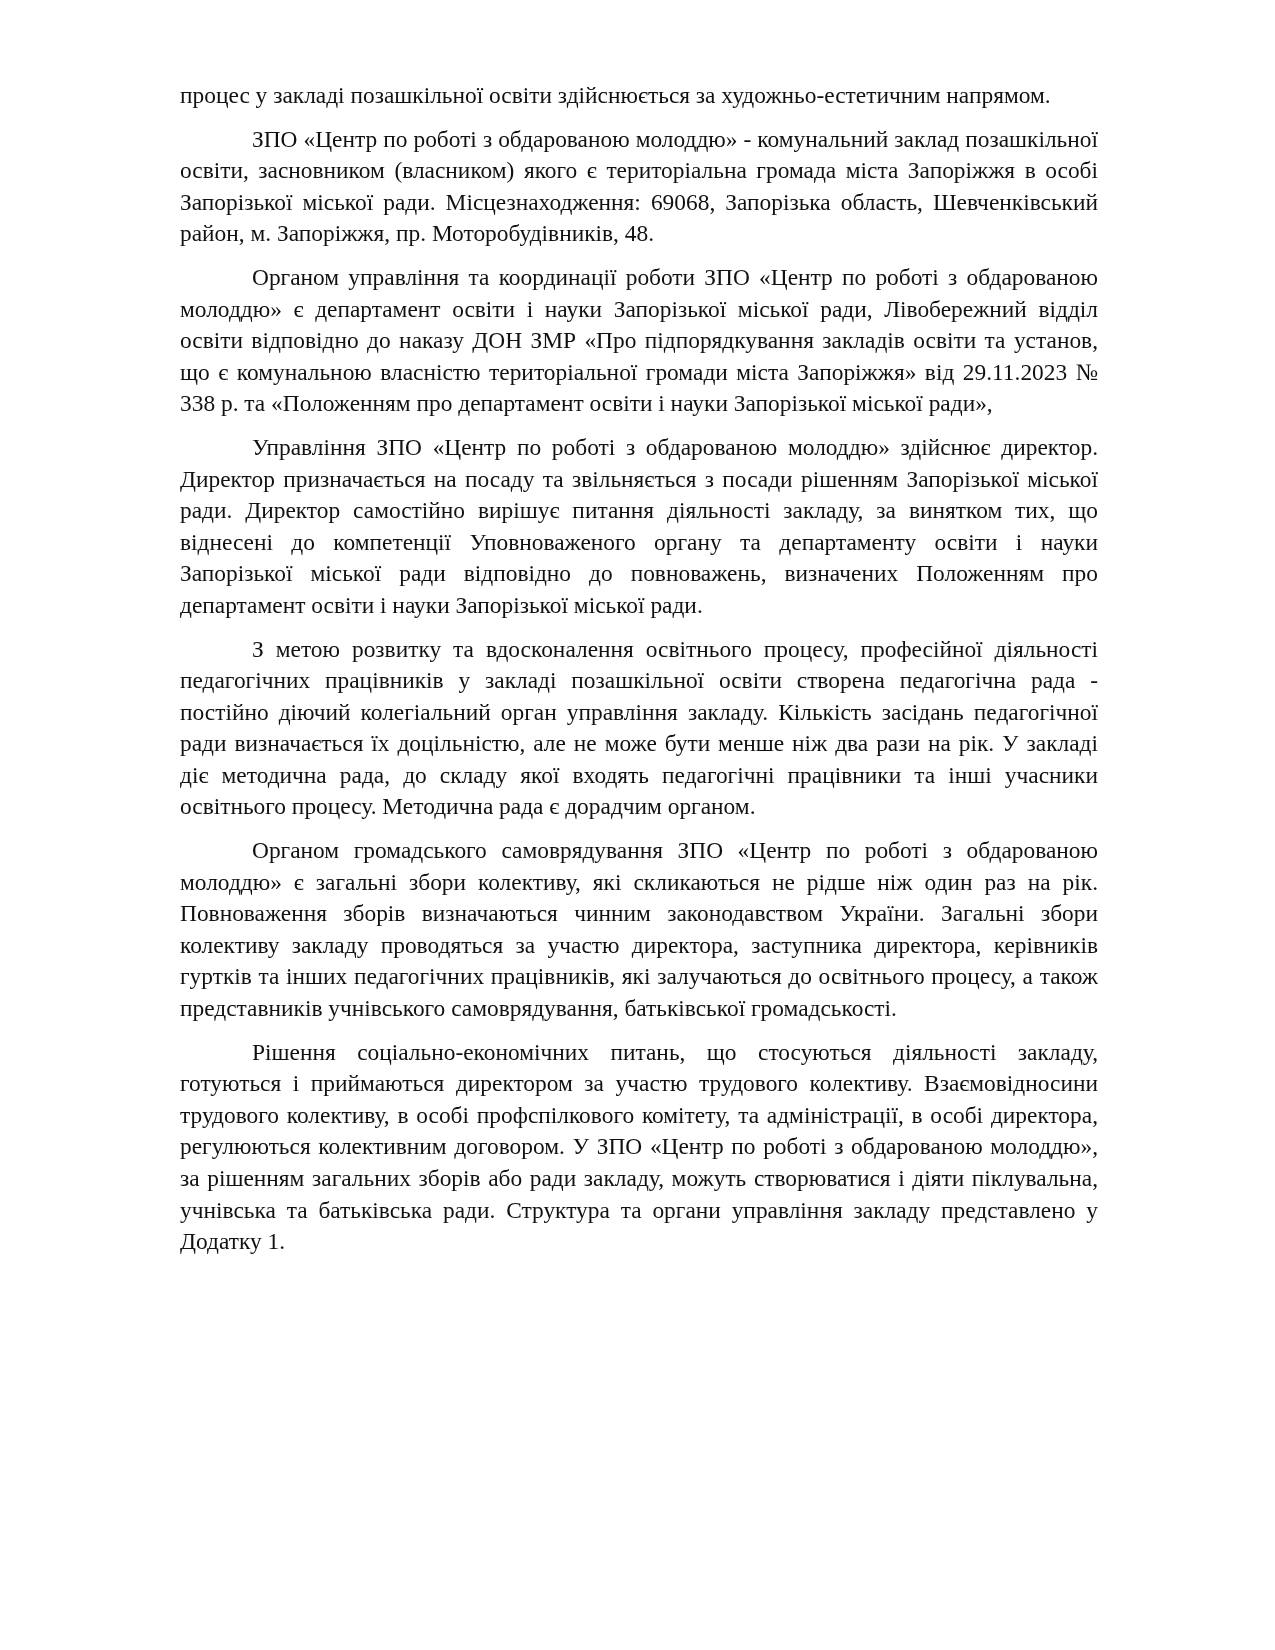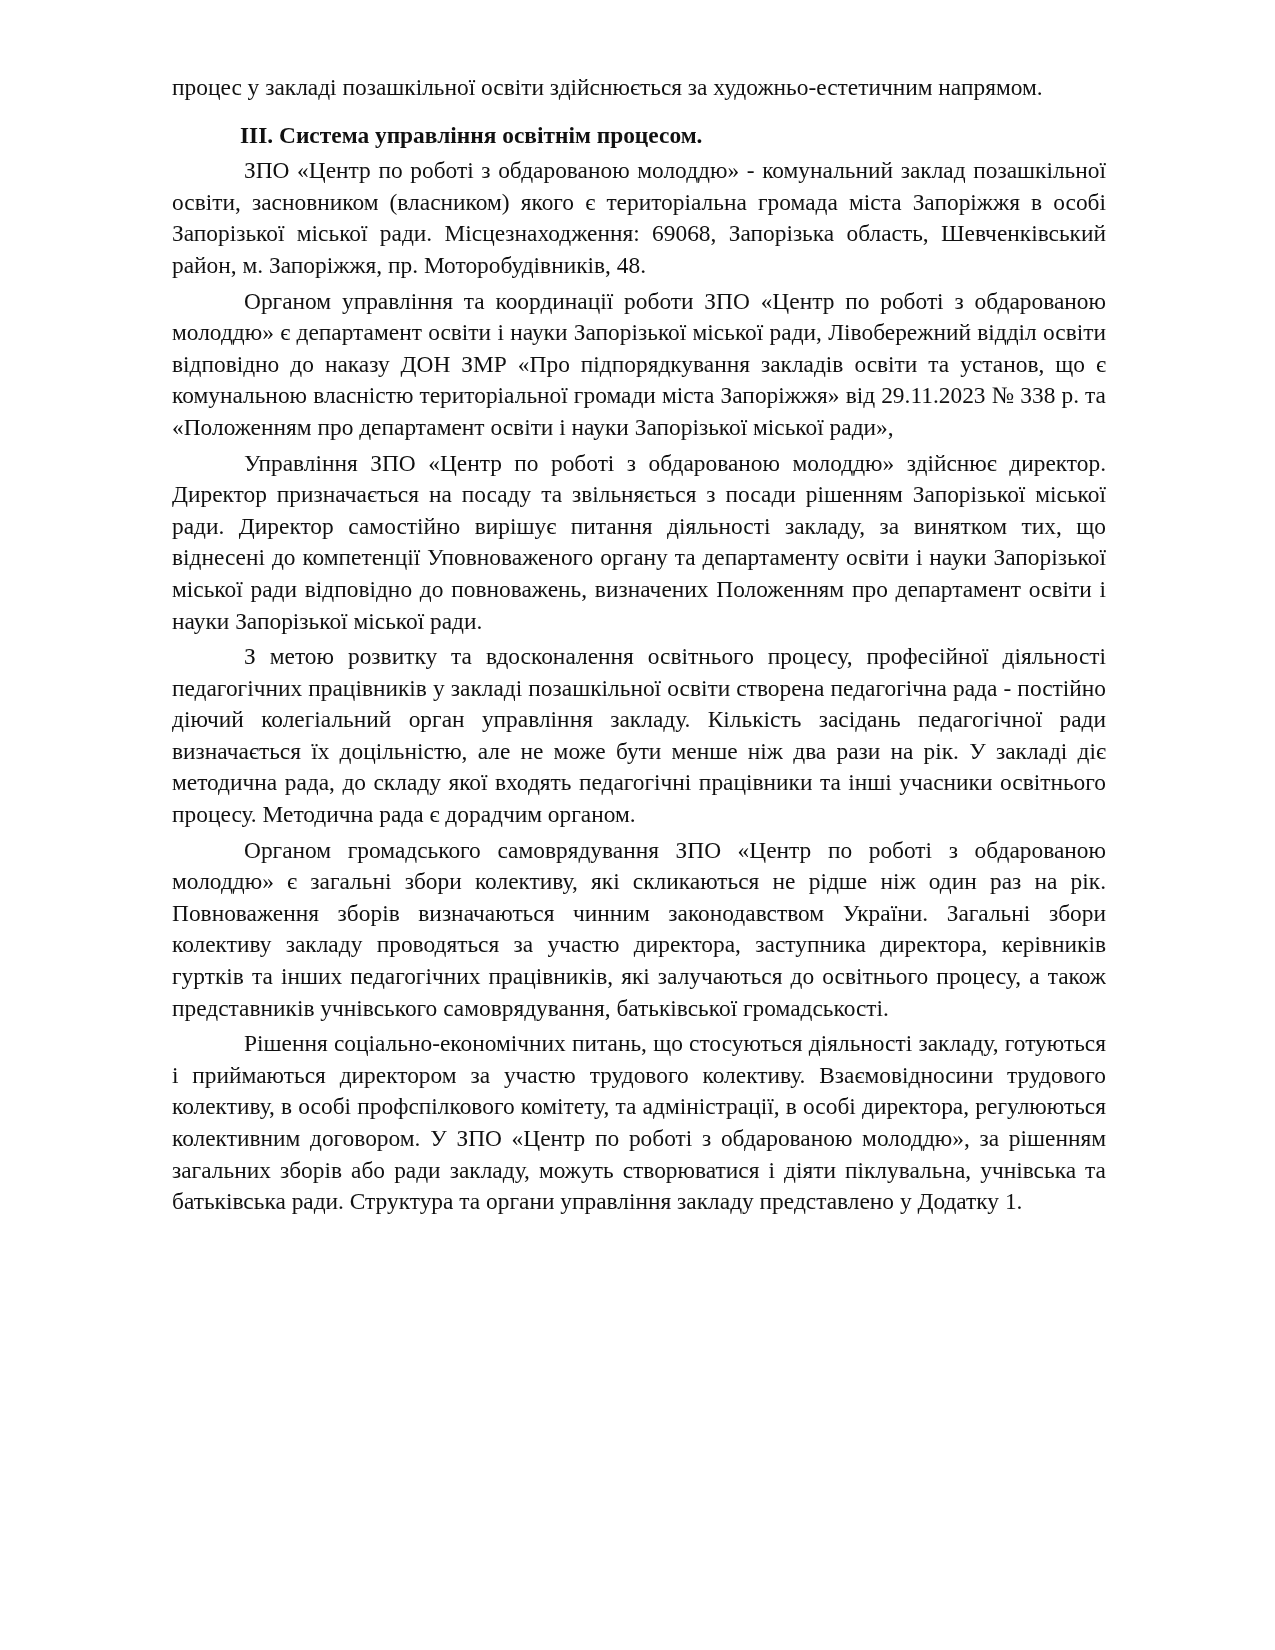--- a/index.html
+++ b/index.html
@@ -17,39 +17,38 @@
       position: absolute;
       left: 168px;
       top: 68px;
       width: 942px;
       font-family: "Liberation Serif", "DejaVu Serif", serif;
       font-size: 23.4px;
       line-height: 31.6px;
       color: #111111;
     }
     .p {
-      margin: 4px;
+      margin: 12px;
       text-align: justify;
       text-indent: 72px;
     }
     .p.noindent {
       text-indent: 0;
     }
     .heading {
       margin: 16px 0 0 0;
       padding-left: 72px;
       font-weight: bold;
       text-align: left;
     }
   </style>
 </head>
 <body>
 
 <div class="page">
   <p class="p noindent">процес у закладі позашкільної освіти здійснюється за художньо-естетичним напрямом.</p>
-  <p class="heading">ІІІ. Система управління освітнім процесом.</p>
   <p class="p">ЗПО «Центр по роботі з обдарованою молоддю» -  комунальний заклад позашкільної освіти, засновником (власником) якого є територіальна громада міста Запоріжжя в особі Запорізької міської ради. Місцезнаходження:  69068,  Запорізька  область,  Шевченківський район, м. Запоріжжя, пр. Моторобудівників, 48.</p>
   <p class="p">Органом управління та координації роботи ЗПО «Центр по роботі з обдарованою молоддю» є департамент освіти і науки Запорізької міської ради, Лівобережний  відділ освіти відповідно до наказу ДОН ЗМР «Про підпорядкування закладів освіти та установ, що є комунальною власністю територіальної громади міста Запоріжжя» від 29.11.2023 № 338 р. та «Положенням про департамент освіти і науки Запорізької міської ради»,</p>
   <p class="p">Управління ЗПО «Центр по роботі з обдарованою молоддю» здійснює директор. Директор призначається на посаду та звільняється з посади рішенням Запорізької міської ради. Директор самостійно вирішує питання діяльності закладу, за винятком тих, що віднесені до компетенції Уповноваженого органу та департаменту освіти і науки Запорізької міської ради відповідно до повноважень, визначених Положенням про департамент освіти і науки Запорізької міської ради.</p>
   <p class="p">З метою розвитку та вдосконалення освітнього процесу, професійної діяльності педагогічних працівників у закладі позашкільної освіти створена педагогічна рада - постійно діючий колегіальний орган управління закладу. Кількість засідань педагогічної ради визначається їх доцільністю, але не може бути менше ніж два рази на рік. У закладі діє методична рада, до складу якої входять педагогічні працівники та інші учасники освітнього процесу. Методична рада є дорадчим органом.</p>
   <p class="p">Органом громадського самоврядування ЗПО «Центр по роботі з обдарованою молоддю» є загальні збори колективу, які скликаються не рідше ніж один раз на рік. Повноваження зборів визначаються чинним законодавством України. Загальні збори колективу закладу проводяться за участю директора, заступника директора, керівників гуртків та інших педагогічних працівників, які залучаються до освітнього процесу, а також представників учнівського самоврядування, батьківської громадськості.</p>
   <p class="p">Рішення соціально-економічних питань, що стосуються діяльності закладу, готуються і приймаються директором за участю трудового колективу. Взаємовідносини трудового колективу, в особі профспілкового комітету, та адміністрації,  в  особі  директора, регулюються  колективним  договором.  У ЗПО «Центр по роботі з обдарованою молоддю», за рішенням загальних зборів або ради закладу, можуть створюватися і діяти піклувальна, учнівська та батьківська ради. Структура та органи управління закладу представлено у Додатку 1.</p>
 </div>
 
 </body></html>

